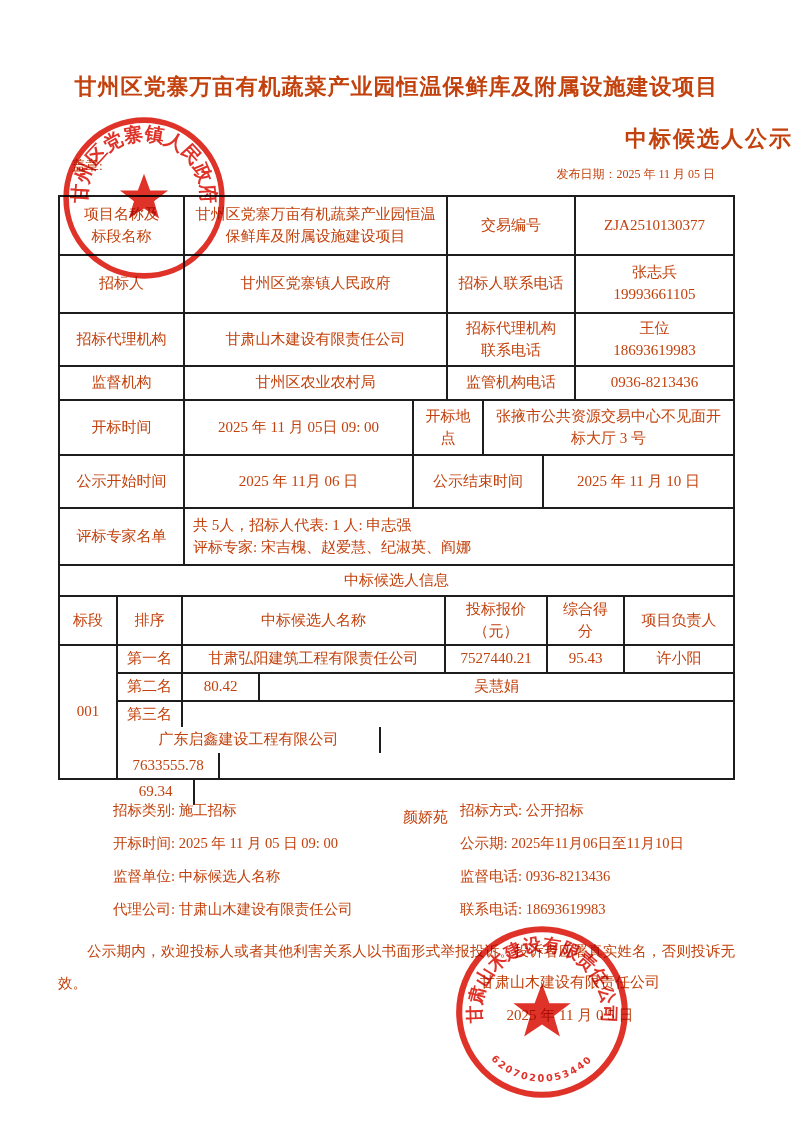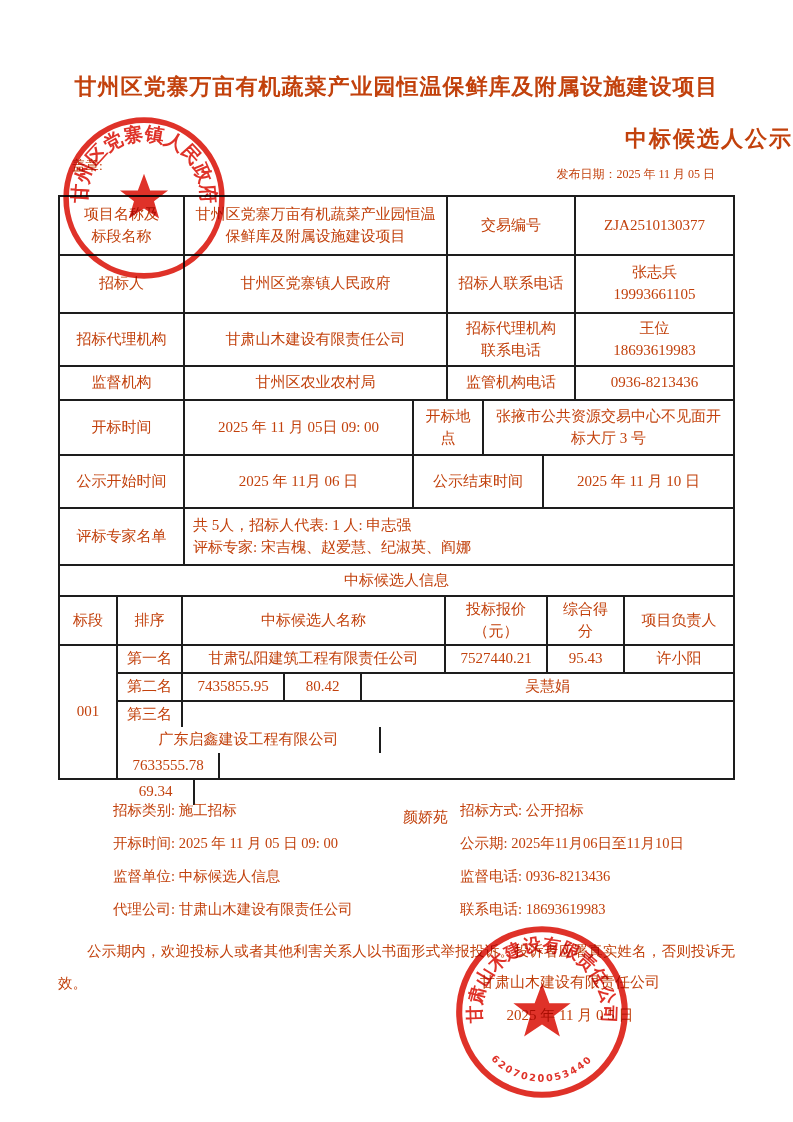--- a/index.html
+++ b/index.html
@@ -129,21 +129,20 @@
       <div class="subcol">
         <div class="subrow">
           <div class="c w65">第一名</div>
           <div class="c w263">甘肃弘阳建筑工程有限责任公司</div>
           <div class="c w102">7527440.21</div>
           <div class="c w77">95.43</div>
           <div class="c fx endc">许小阳</div>
         </div>
         <div class="subrow">
           <div class="c w65">第二名</div>
-          <div class="c w102">7435855.95</div>
           <div class="c w77">80.42</div>
           <div class="c fx endc">吴慧娟</div>
         </div>
         <div class="subrow last">
           <div class="c w65">第三名</div>
           <div class="c w263">广东启鑫建设工程有限公司</div>
           <div class="c w102">7633555.78</div>
           <div class="c w77">69.34</div>
           <div class="c fx endc">颜娇苑</div>
         </div>
@@ -154,21 +153,21 @@
   <div class="footer-info">
     <div class="frow">
       <div class="fleft">招标类别: 施工招标</div>
       <div class="fright">招标方式: 公开招标</div>
     </div>
     <div class="frow">
       <div class="fleft">开标时间: 2025 年 11 月 05 日 09: 00</div>
       <div class="fright">公示期: 2025年11月06日至11月10日</div>
     </div>
     <div class="frow">
-      <div class="fleft">监督单位: 中标候选人信息</div>
+      <div class="fleft">监督单位: 中标候选人名称</div>
       <div class="fright">监督电话: 0936-8213436</div>
     </div>
     <div class="frow">
       <div class="fleft">代理公司: 甘肃山木建设有限责任公司</div>
       <div class="fright">联系电话: 18693619983</div>
     </div>
   </div>
 
   <div class="notice">公示期内，欢迎投标人或者其他利害关系人以书面形式举报投诉。投诉者应署真实姓名，否则投诉无效。</div>
 

